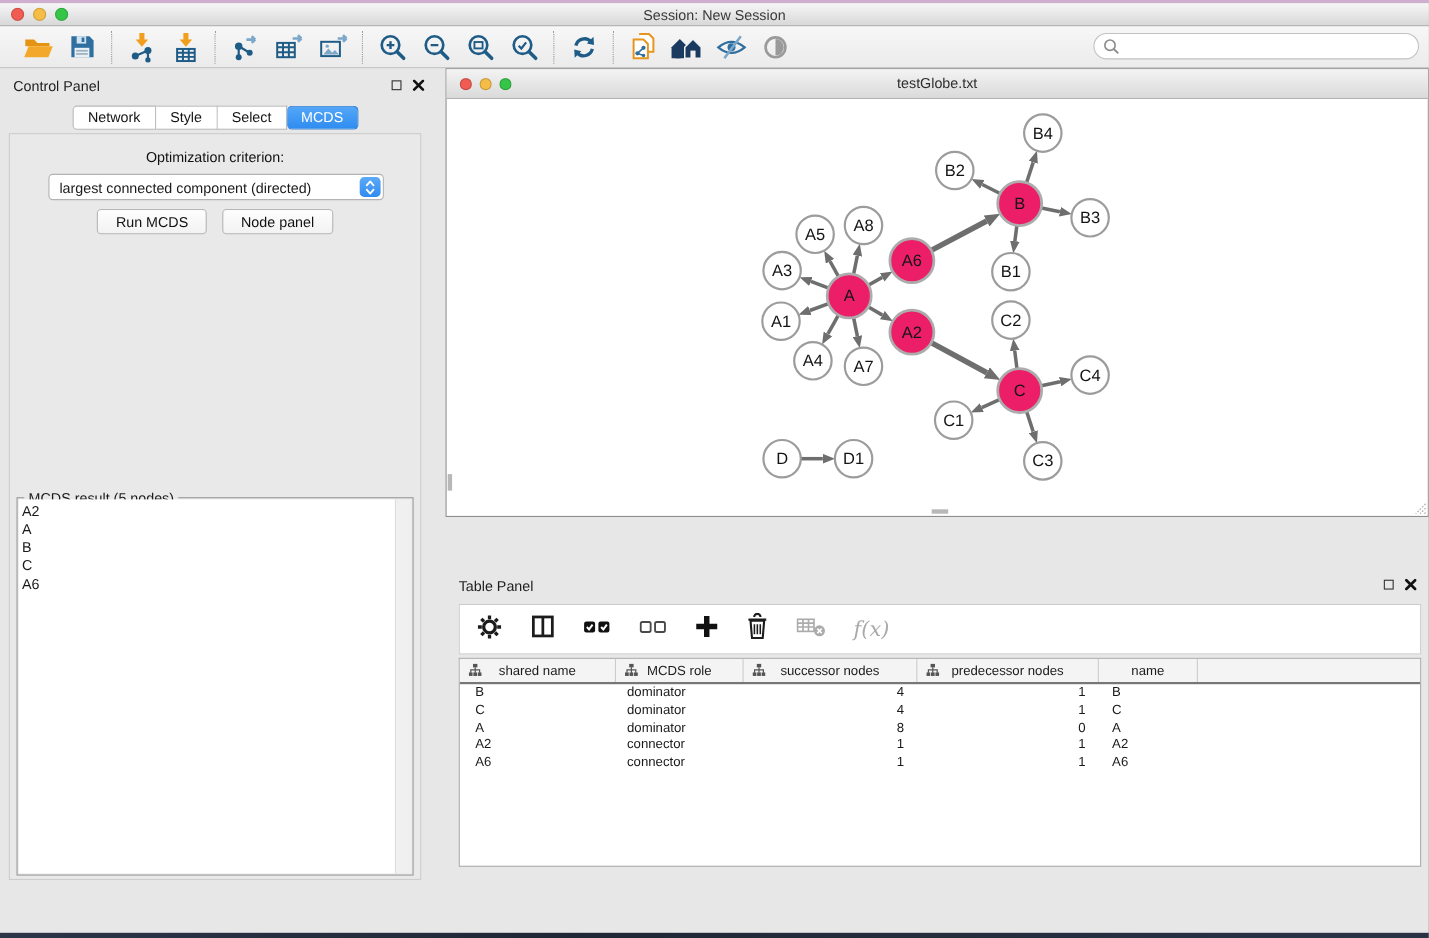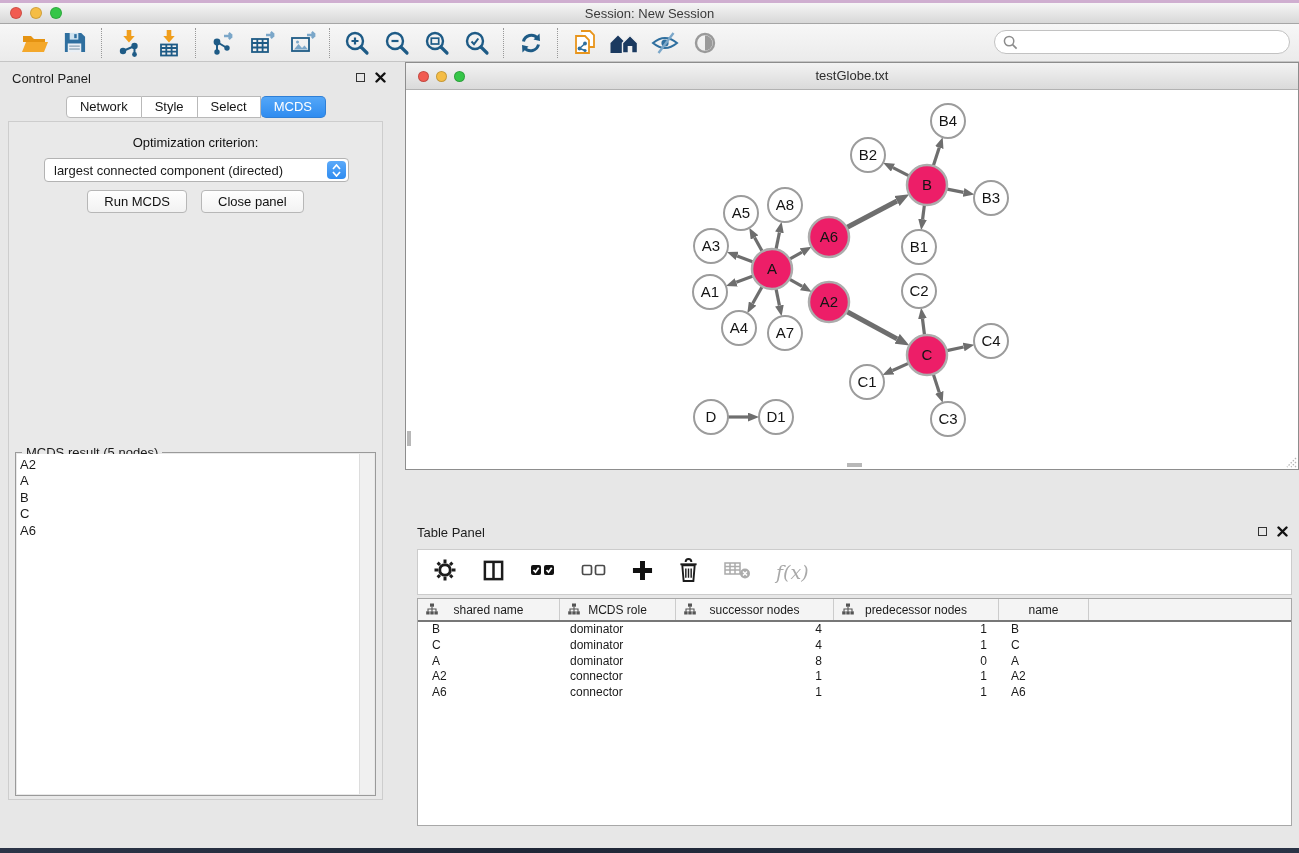--- a/index.html
+++ b/index.html
@@ -62,21 +62,21 @@
   .vthumb{position:absolute;left:1px;top:368px;width:4px;height:15px;background:#b8b8b8;}
   .hthumb{position:absolute;left:441px;bottom:2px;width:15px;height:4px;background:#b8b8b8;}
   .grip{position:absolute;right:1px;bottom:1px;}
   
   .tp-title{position:absolute;left:417px;top:525px;font-size:13px;color:#1d1d1d;}
   .tp-icons{position:absolute;left:1258px;top:526px;display:flex;gap:10px;align-items:center;}
   .tp-toolbar{position:absolute;left:417px;top:549px;width:875px;height:46px;background:#fff;
               border:1px solid #ccc;box-sizing:border-box;display:flex;align-items:center;
               gap:25px;padding-left:15px;}
   .fx{font-family:"DejaVu Serif",serif;font-style:italic;color:#a9a9a9;font-size:19px;}
-  .tp-table{position:absolute;left:417px;top:598px;width:875px;height:228px;background:#fff;
+  .tp-table{position:absolute;left:417px;top:598px;width:875px;height:190px;background:#fff;
             border:1px solid #a8a8a8;box-sizing:border-box;font-size:12px;}
   .thead{display:grid;grid-template-columns:142px 116px 158px 165px 90px 1fr;height:21px;
          background:#f4f4f4;border-bottom:2px solid #777;}
   .th{position:relative;display:flex;align-items:center;justify-content:center;
       border-right:1px solid #ccc;font-size:12px;color:#1b1b1b;}
   .th svg{position:absolute;left:8px;top:4px;}
   .th:last-child{border-right:none;}
   .trow{display:grid;grid-template-columns:142px 116px 158px 165px 90px 1fr;height:15.8px;
         line-height:15.8px;}
   .td0{padding-left:14px;} .td1{padding-left:10px;}
@@ -287,21 +287,21 @@
         <svg width="9" height="6" viewBox="0 0 9 6">
             <path d="M1 5 L4.5 1 L8 5" fill="none" stroke="#fff" stroke-width="1.7"></path>
           </svg>
         <svg width="9" height="6" viewBox="0 0 9 6">
             <path d="M1 1 L4.5 5 L8 1" fill="none" stroke="#fff" stroke-width="1.7"></path>
           </svg>
       </div>
     </div>
     <div class="cp-buttons">
       <div class="btn">Run MCDS</div>
-      <div class="btn">Close panel</div>
+      <div class="btn">Node panel</div>
     </div>
     <div class="result-box">
       <div class="result-legend">MCDS result (5 nodes)</div>
       <div class="result-list">
           <div>A2</div>
           <div>A</div>
           <div>B</div>
           <div>C</div>
           <div>A6</div>
         </div>

